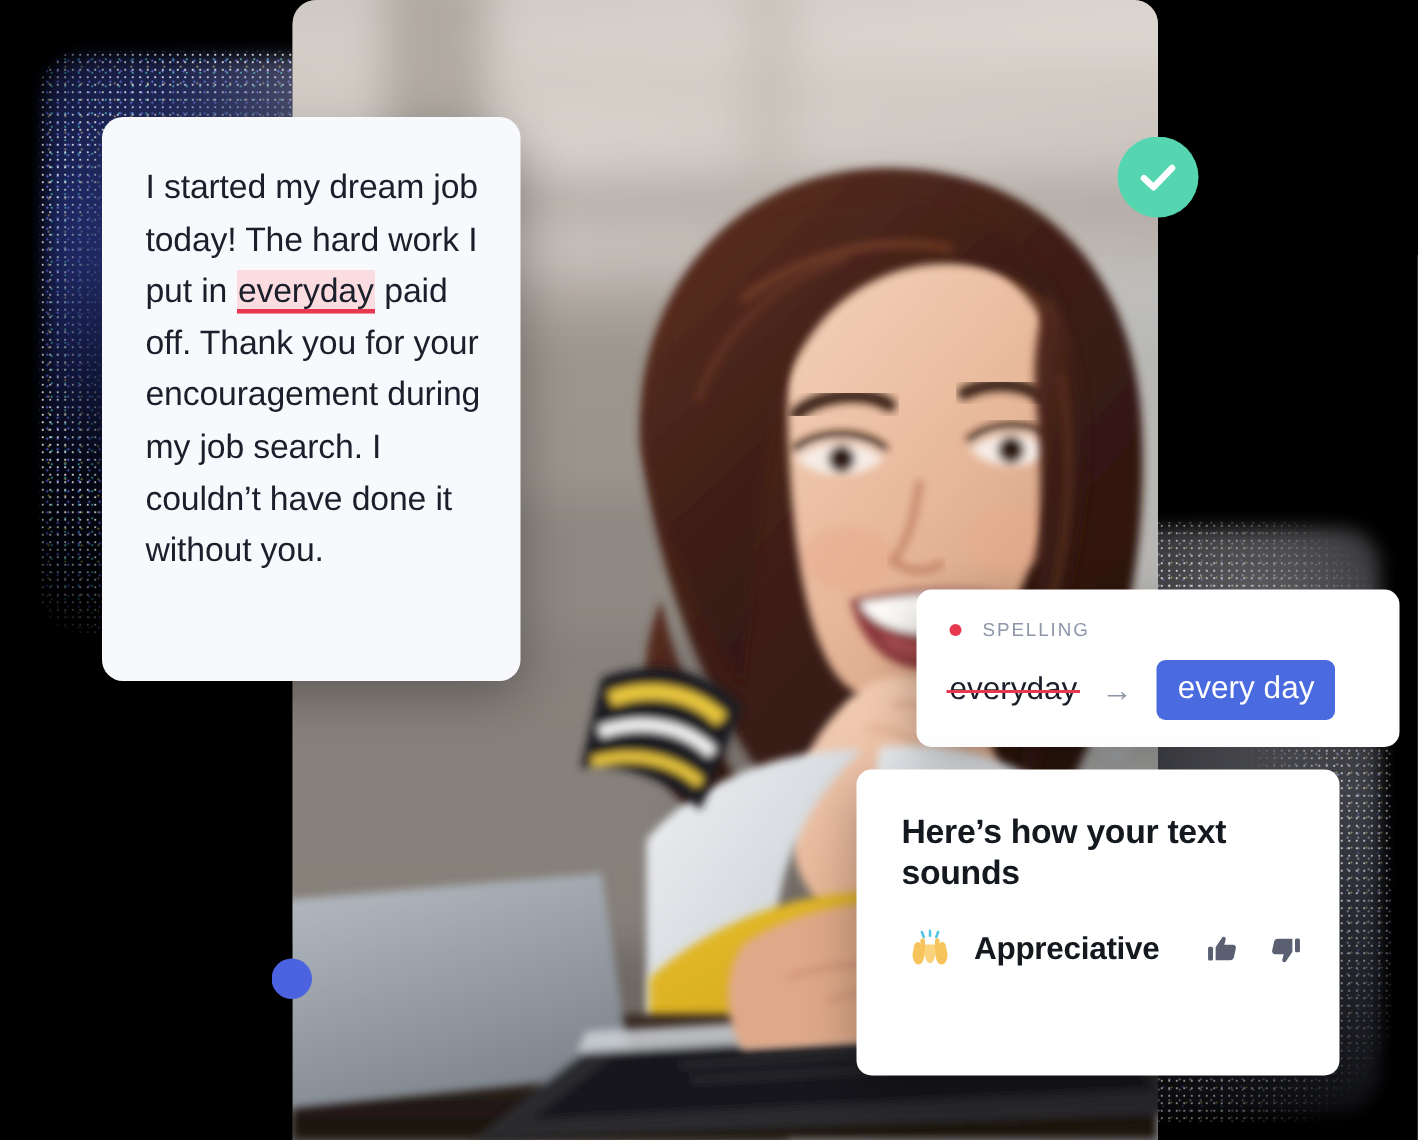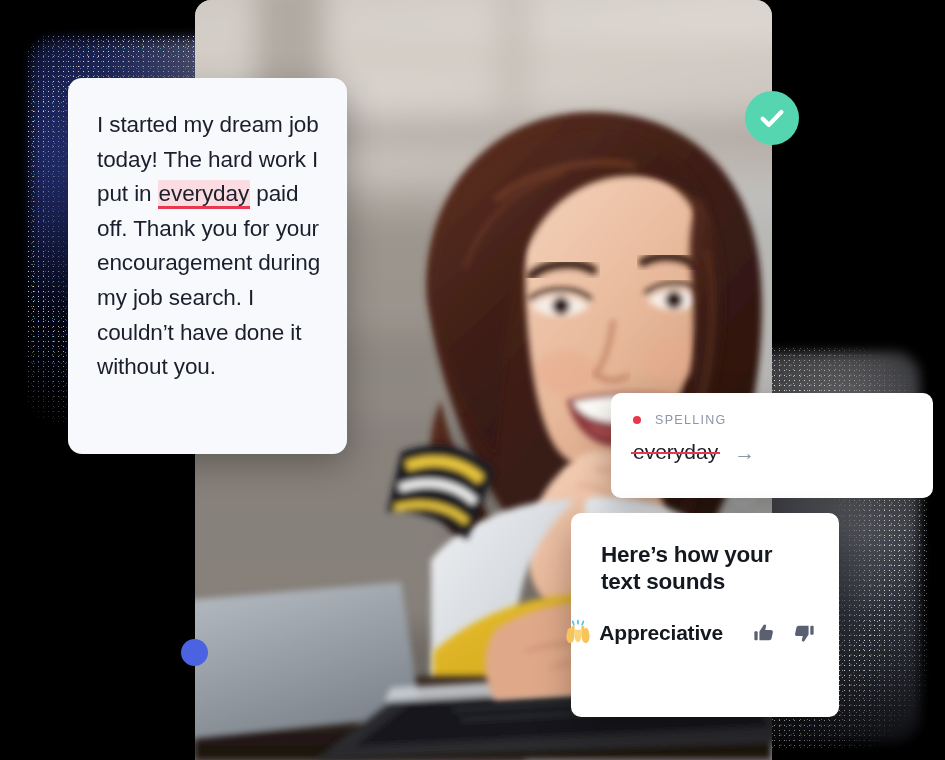--- a/index.html
+++ b/index.html
@@ -182,21 +182,21 @@
     border-radius: 6px;
     padding: 7px 14px 9px 14px;
     border: none;
     font-family: inherit;
     white-space: nowrap;
   }
 
   
   .tone-card {
     position: absolute;
-    left: 571px; top: 513px; width: 268px; height: 204px;
+    left: 571px; top: 513px; width: 322px; height: 204px;
     background: #FFFFFF;
     border-radius: 10px;
     box-shadow: 0 14px 36px rgba(0,0,0,.28);
     box-sizing: border-box;
     padding: 28px 24px 0 30px;
   }
   .tone-title {
     font-size: 22.5px;
     line-height: 27px;
     font-weight: bold;
@@ -435,20 +435,21 @@
   <div class="blue-dot"></div>
 
   <div class="spelling-card">
     <div class="spelling-head">
       <span class="red-dot"></span>
       <span class="spelling-label">SPELLING</span>
     </div>
     <div class="spelling-row">
       <span class="word-wrong">everyday</span>
       <span class="arrow-icon">→</span>
+      <button class="word-right">every day</button>
     </div>
   </div>
 
   <div class="tone-card">
     <h2 class="tone-title">Here’s how your text sounds</h2>
     <div class="tone-row">
       <span class="tone-emoji">
         <svg viewBox="0 0 36 36">
           <g stroke="#4FC3E8" stroke-width="2" stroke-linecap="round">
             <path d="M13 8 L11.5 4"></path>

